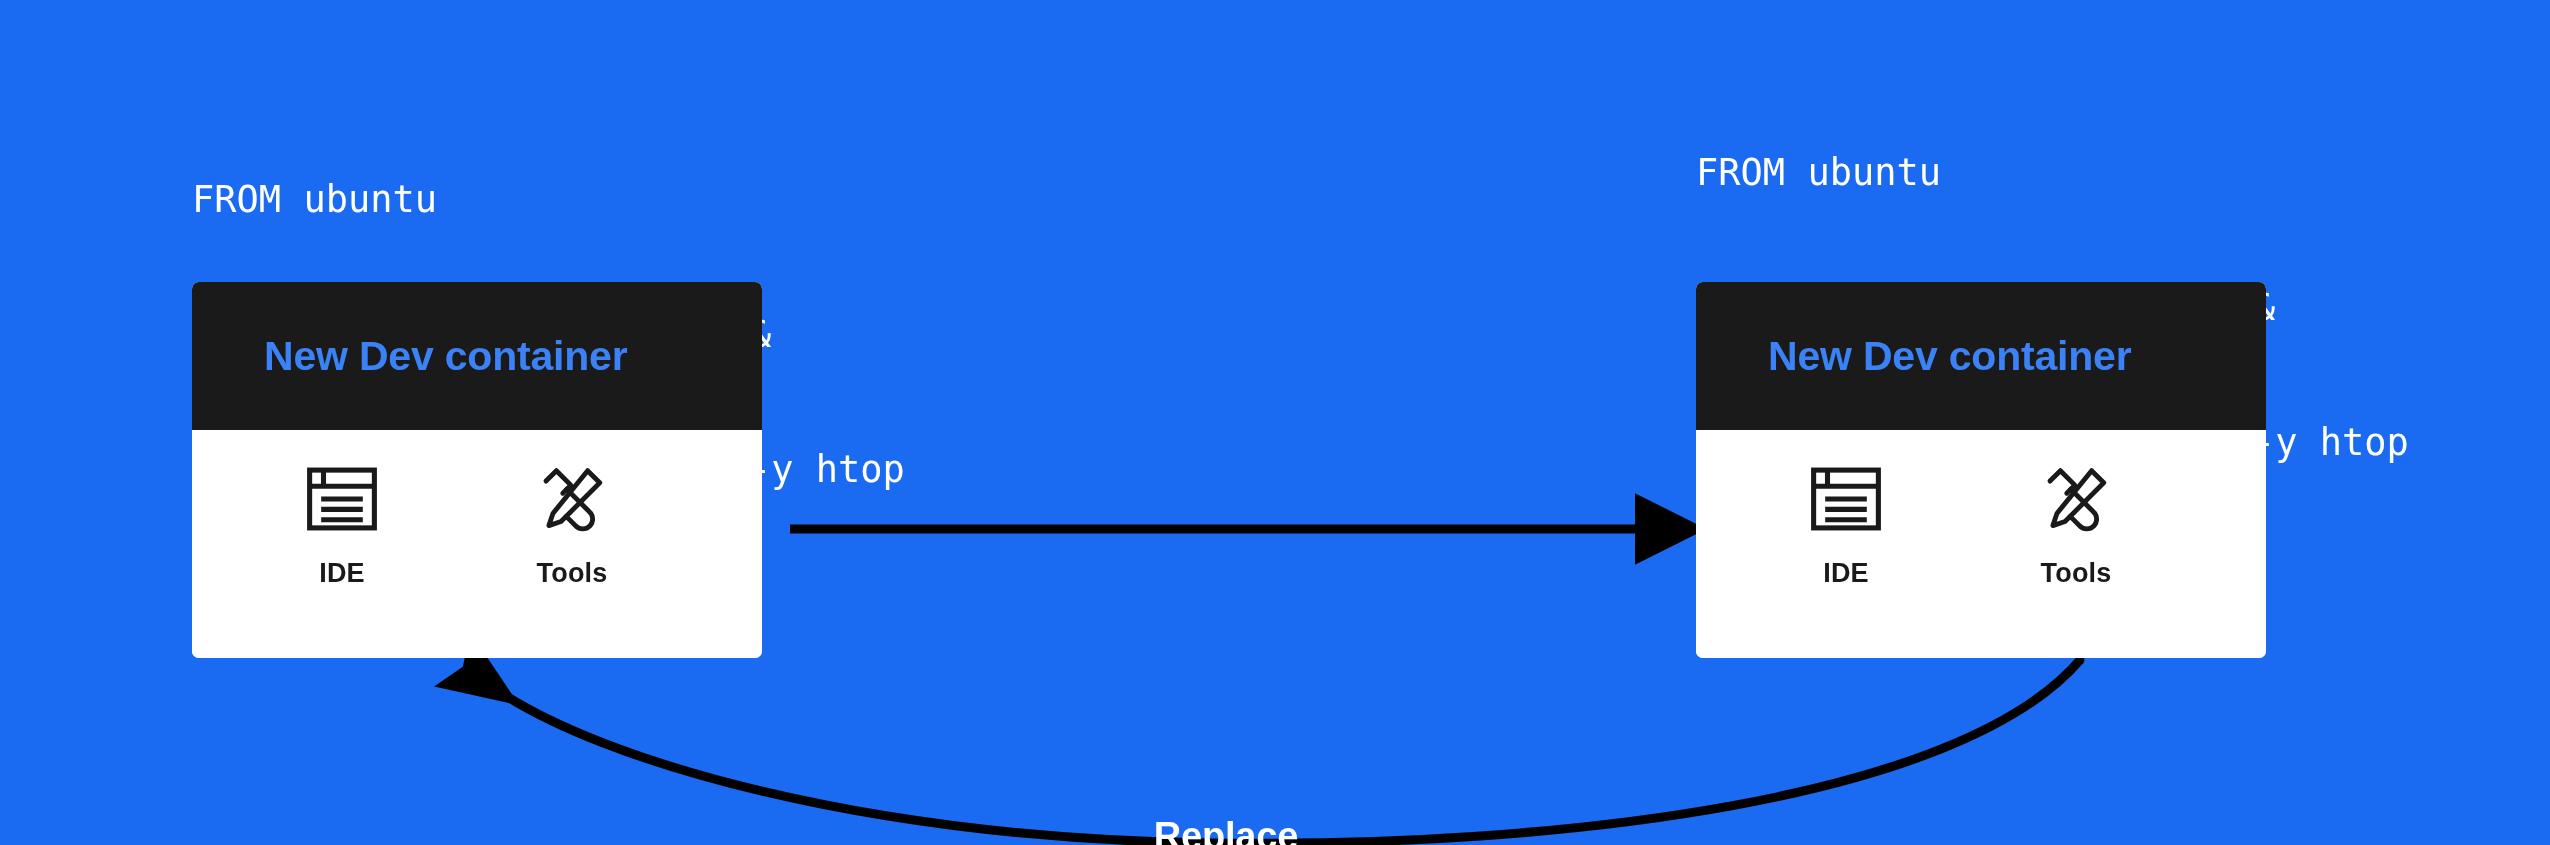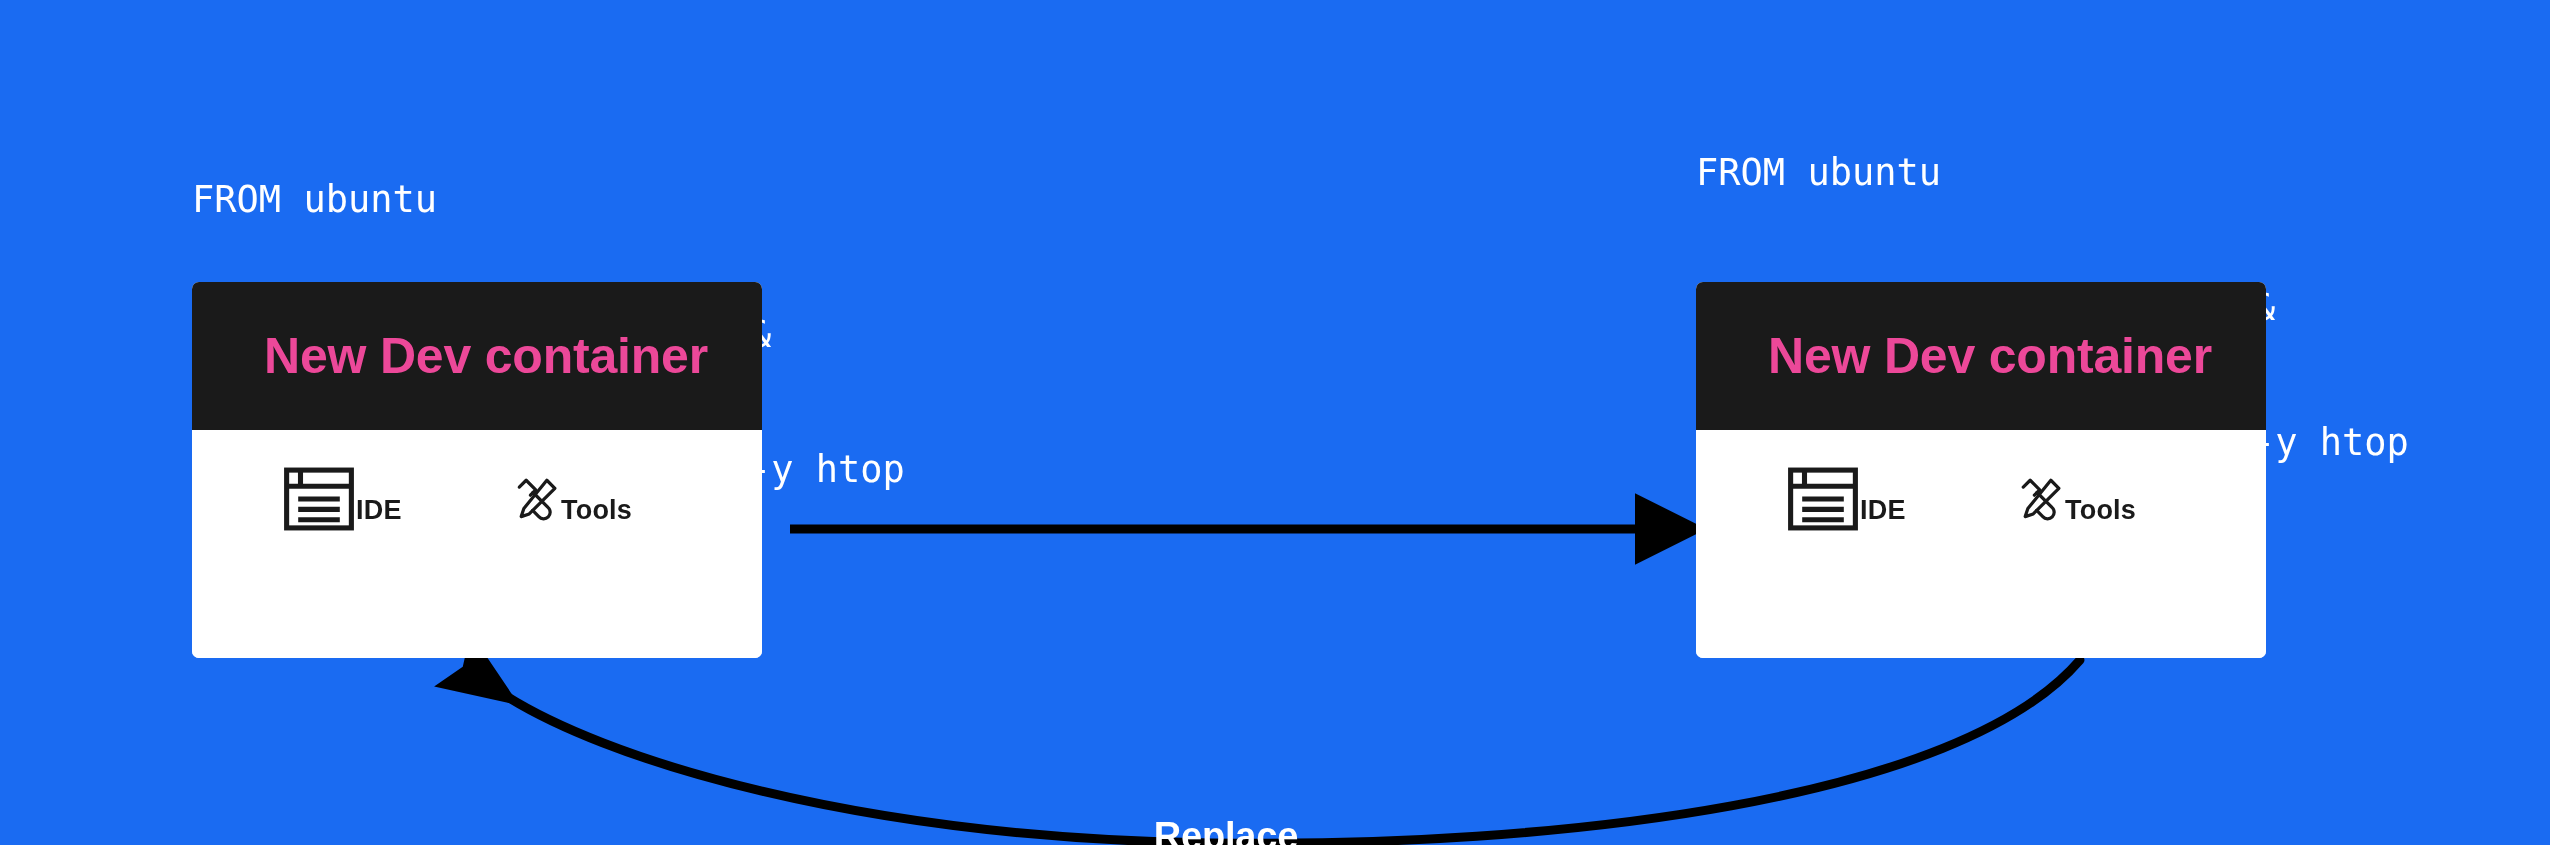--- a/index.html
+++ b/index.html
@@ -57,42 +57,42 @@
 
   .card-header {
     height: 148px;
     background: #1a1a1a;
     display: flex;
     align-items: center;
     padding-left: 72px;
     box-sizing: border-box;
   }
   .card-title {
-    color: #ec4899;
+    color: #3b82f6;
     font-family: "Liberation Sans", sans-serif;
     font-weight: bold;
-    font-size: 50px;
+    font-size: 41px;
     letter-spacing: -0.2px;
   }
 
   .card-body {
     height: 228px;
     background: #ffffff;
     display: flex;
     align-items: flex-start;
     padding-top: 32px;
     padding-left: 90px;
     box-sizing: border-box;
     gap: 110px;
   }
 
   .tile {
     width: 120px;
     display: flex;
-    flex-direction: row;
+    flex-direction: column;
     align-items: center;
   }
   .tile .glyph {
     width: 74px;
     height: 74px;
     display: block;
   }
   .tile .caption {
     margin-top: 22px;
     font-family: "Liberation Sans", sans-serif;

